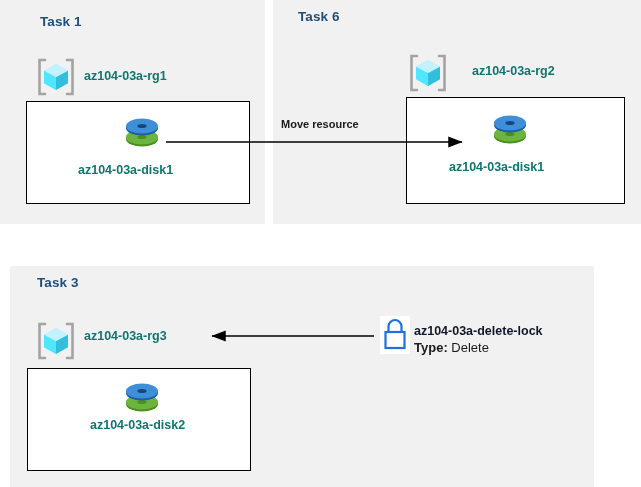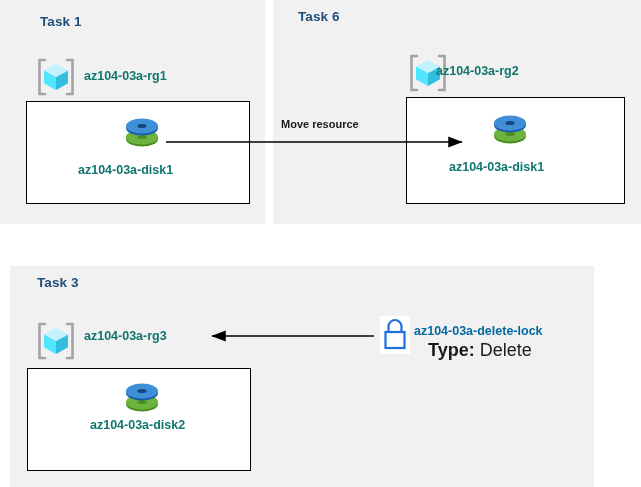--- a/index.html
+++ b/index.html
@@ -59,38 +59,38 @@
 
   
   .res-label{
     position:absolute;
     color:#0f766e;
     font-weight:bold;
     font-size:12.5px;
     white-space:nowrap;
   }
   #label-rg1{left:84px; top:69px;}
-  #label-rg2{left:436px;top:64px;}
+  #label-rg2{left:472px;top:64px;}
   #label-rg3{left:84px; top:329px;}
   #label-disk1-a{left:78px; top:163px;}
   #label-disk1-b{left:449px;top:160px;}
   #label-disk2{left:78px; top:418px;margin-left:12px;}
 
   #label-move{
     position:absolute;left:281px;top:118px;
     color:#1a1a1a;font-weight:bold;font-size:11px;white-space:nowrap;
   }
 
   #label-lock-name{
     position:absolute;left:414px;top:324px;
-    color:#0369a1;font-weight:bold;font-size:12.5px;white-space:nowrap;text-align:right;
+    color:#0f172a;font-weight:bold;font-size:12.5px;white-space:nowrap;text-align:right;
   }
   #label-lock-type{
     position:absolute;left:414px;top:340px;
-    color:#1a1a1a;font-size:18px;white-space:nowrap;margin-left:14px;
+    color:#1a1a1a;font-size:13px;white-space:nowrap;
   }
   #label-lock-type b{font-weight:bold;}
 
   
   .arrow-svg{position:absolute;overflow:visible;}
   #arrow-move{left:166px;top:132px;width:308px;height:20px;}
   #arrow-lock{left:208px;top:327px;width:166px;height:18px;}
 </style>
 </head>
 <body>

